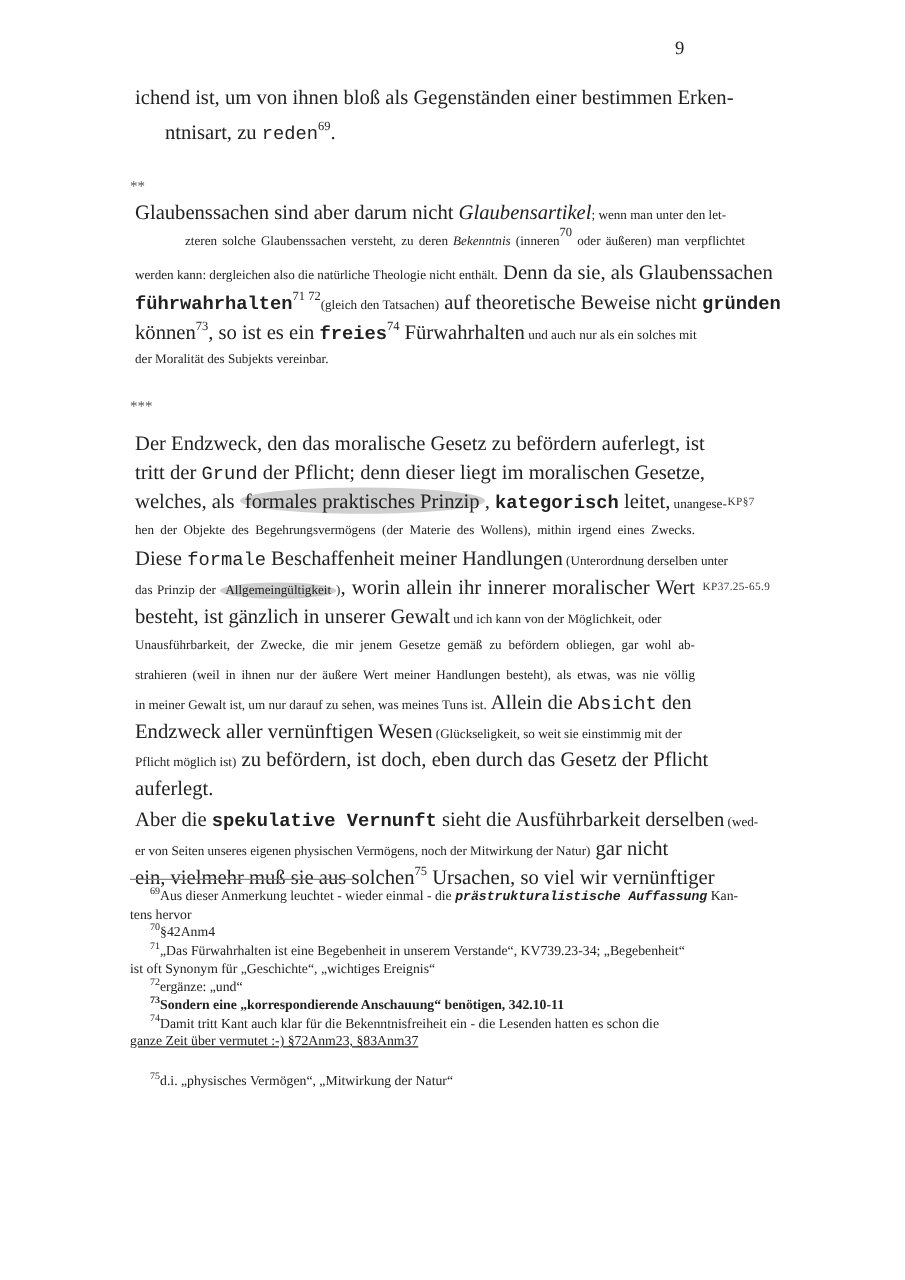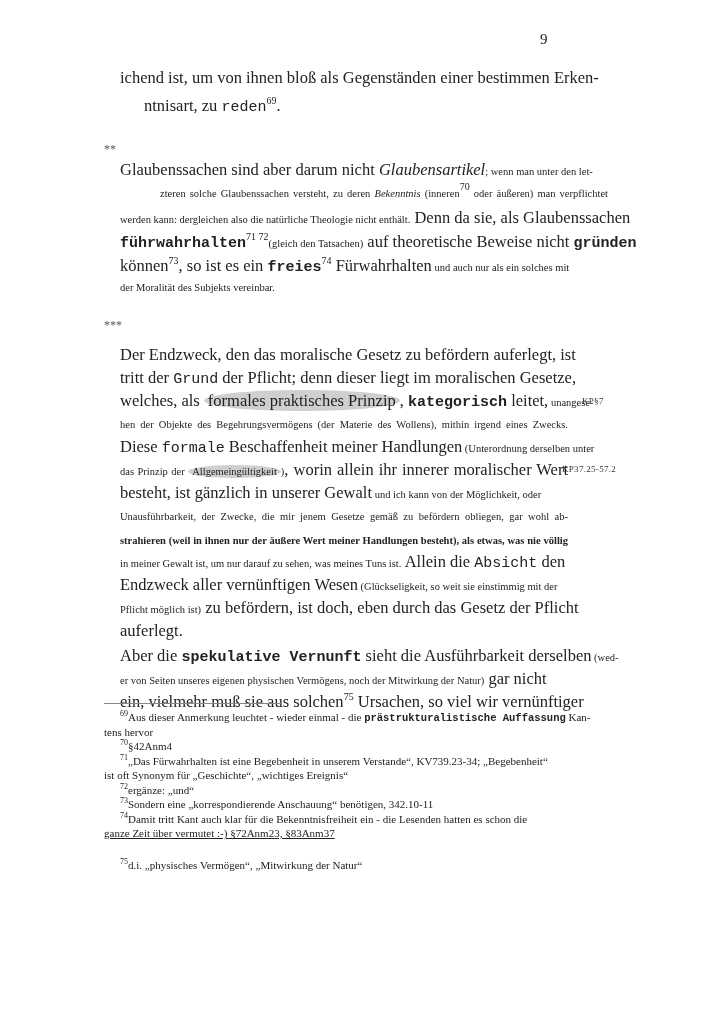--- a/index.html
+++ b/index.html
@@ -1,35 +1,35 @@
 <!DOCTYPE html>
 <html><head>
   <meta charset="utf-8">
   <style>
     html, body { margin: 0; padding: 0; background: #ffffff; }
     body { width: 724px; height: 1024px; position: relative; overflow: hidden;
       font-family: "DejaVu Serif", "Liberation Serif", serif; color: #222222; }
     .page { position: absolute; left: 0; top: 0; width: 724px; height: 1024px; background: #ffffff; }
     .pagenum { position: absolute; top: 31px; left: 540px; font-size: 15px; font-family: "Liberation Serif", serif; }
     .block { position: absolute; left: 104px; width: 448px; font-family: "Liberation Serif", serif; }
-    .line { position: absolute; left: 16px; white-space: nowrap; font-size: 16.5px; line-height: 20px; }
+    .line { position: absolute; left: 4px; white-space: nowrap; font-size: 16.5px; line-height: 20px; }
     .just { text-align: justify; text-align-last: justify; width: 448px; }
     .sm { font-size: 10.5px; }
     .tt { font-family: "Liberation Mono", "DejaVu Sans Mono", monospace; font-size: 15px; }
     .ttb { font-family: "Liberation Mono", "DejaVu Sans Mono", monospace; font-weight: bold; font-size: 15px; }
     sup { font-size: 10px; line-height: 0; vertical-align: 7px; }
     .hl { background: #cfcfcf; border-radius: 50%; padding: 1px 4px; }
     .stars { position: absolute; left: 104px; font-size: 12px; color: #555; font-family: "Liberation Serif", serif; }
     .margin { position: absolute; left: 562px; font-size: 9px; font-family: "Liberation Serif", serif; color: #333; letter-spacing: 0.3px; }
     .rule { position: absolute; left: 104px; top: 703px; width: 178px; height: 1px; background: #888888; }
     .fn { position: absolute; left: 104px; width: 448px; font-size: 11px; line-height: 14.5px; font-family: "Liberation Serif", serif; }
     .fn .l { position: absolute; left: 0; white-space: nowrap; }
     .fn .ind { left: 16px; }
     .fn sup { font-size: 8px; vertical-align: 5px; }
-    .fn .tt { font-size: 10.5px; font-weight: bold; }
+    .fn .tt { font-size: 10.5px; font-weight: bold; font-style: italic; }
   </style>
 </head>
 <body>
 
 <div class="page">
 
   <div class="pagenum">9</div>
 
   <div class="block" style="top:68px;">
     <div class="line just" style="top:0;"><span>ichend ist, um von ihnen bloß als Gegenständen einer bestimmen Erken-</span></div>
@@ -51,44 +51,44 @@
 
   <div class="block" style="top:345px;">
     <div class="line just" style="top:0;"><span>Der Endzweck, den das moralische Gesetz zu befördern auferlegt, ist</span></div>
     <div class="line just" style="top:23px;"><span>tritt der </span><span class="tt">Grund</span><span> der Pflicht; denn dieser liegt im moralischen Gesetze,</span></div>
     <div class="line" style="top:46px;text-align:center;"><span>welches, als </span><span class="hl">formales praktisches Prinzip</span><span>, </span><span class="ttb">kategorisch</span><span> leitet,</span><span class="sm"> unangese-</span></div>
     <div class="line sm just" style="top:70px;"><span>hen der Objekte des Begehrungsvermögens (der Materie des Wollens), mithin irgend eines Zwecks.</span></div>
     <div class="line" style="top:92px;"><span>Diese </span><span class="tt">formale</span><span> Beschaffenheit meiner Handlungen</span><span class="sm"> (Unterordnung derselben unter</span></div>
     <div class="line just" style="top:115px;"><span class="sm">das Prinzip der </span><span class="hl sm">Allgemeingültigkeit</span><span class="sm">)</span><span>, worin allein ihr innerer moralischer Wert</span></div>
     <div class="line" style="top:138px;"><span>besteht, ist gänzlich in unserer Gewalt</span><span class="sm"> und ich kann von der Möglichkeit, oder</span></div>
     <div class="line sm just" style="top:162px;"><span>Unausführbarkeit, der Zwecke, die mir jenem Gesetze gemäß zu befördern obliegen, gar wohl ab-</span></div>
-    <div class="line sm just" style="top:186px;font-weight:bold;"><span>strahieren (weil in ihnen nur der äußere Wert meiner Handlungen besteht), als etwas, was nie völlig</span></div>
+    <div class="line sm just" style="top:186px;"><span>strahieren (weil in ihnen nur der äußere Wert meiner Handlungen besteht), als etwas, was nie völlig</span></div>
     <div class="line" style="top:207px;"><span class="sm">in meiner Gewalt ist, um nur darauf zu sehen, was meines Tuns ist.</span><span> Allein die </span><span class="tt">Absicht</span><span> den</span></div>
     <div class="line" style="top:230px;"><span>Endzweck aller vernünftigen Wesen</span><span class="sm"> (Glückseligkeit, so weit sie einstimmig mit der</span></div>
     <div class="line" style="top:253px;"><span class="sm">Pflicht möglich ist)</span><span> zu befördern, ist doch, eben durch das Gesetz der Pflicht</span></div>
     <div class="line" style="top:276px;"><span>auferlegt.</span></div>
   </div>
 
   <div class="block" style="top:646px;">
     <div class="line" style="top:0;"><span>Aber die </span><span class="ttb">spekulative Vernunft</span><span> sieht die Ausführbarkeit derselben</span><span class="sm"> (wed-</span></div>
     <div class="line" style="top:23px;"><span class="sm">er von Seiten unseres eigenen physischen Vermögens, noch der Mitwirkung der Natur)</span><span> gar nicht</span></div>
     <div class="line just" style="top:46px;"><span>ein, vielmehr muß sie aus solchen</span><sup>75</sup><span> Ursachen, so viel wir vernünftiger</span></div>
   </div>
 
   <div class="margin" style="top:396px;margin-left:20px;">KP§7</div>
-  <div class="margin" style="top:464px;">KP37.25-57.2</div>
+  <div class="margin" style="top:464px;">KP37.25-65.9</div>
 
   <div class="rule"></div>
 
   <div class="fn" style="top:710px;">
     <div class="l ind" style="top:0;"><sup>69</sup><span>Aus dieser Anmerkung leuchtet - wieder einmal - die </span><span class="tt">prästrukturalistische Auffassung</span><span> Kan-</span></div>
     <div class="l" style="top:14.5px;">tens hervor</div>
     <div class="l ind" style="top:29px;"><sup>70</sup><span>§42Anm4</span></div>
     <div class="l ind" style="top:43.5px;"><sup>71</sup><span>„Das Fürwahrhalten ist eine Begebenheit in unserem Verstande“, KV739.23-34; „Begebenheit“</span></div>
     <div class="l" style="top:58px;">ist oft Synonym für „Geschichte“, „wichtiges Ereignis“</div>
     <div class="l ind" style="top:72.5px;"><sup>72</sup><span>ergänze: „und“</span></div>
-    <div class="l ind" style="top:87px;"><sup>73</sup><span>Sondern eine „korrespondierende Anschauung“ benötigen, 342.10-11</span></div>
+    <div class="l ind" style="top:87px;font-weight:bold;"><sup>73</sup><span>Sondern eine „korrespondierende Anschauung“ benötigen, 342.10-11</span></div>
     <div class="l ind" style="top:101.5px;"><sup>74</sup><span>Damit tritt Kant auch klar für die Bekenntnisfreiheit ein - die Lesenden hatten es schon die</span></div>
     <div class="l" style="top:116px;text-decoration:underline;">ganze Zeit über vermutet :-) §72Anm23, §83Anm37</div>
     <div class="l ind" style="top:148px;"><sup>75</sup><span>d.i. „physisches Vermögen“, „Mitwirkung der Natur“</span></div>
   </div>
 
 </div>
 
 </body></html>

